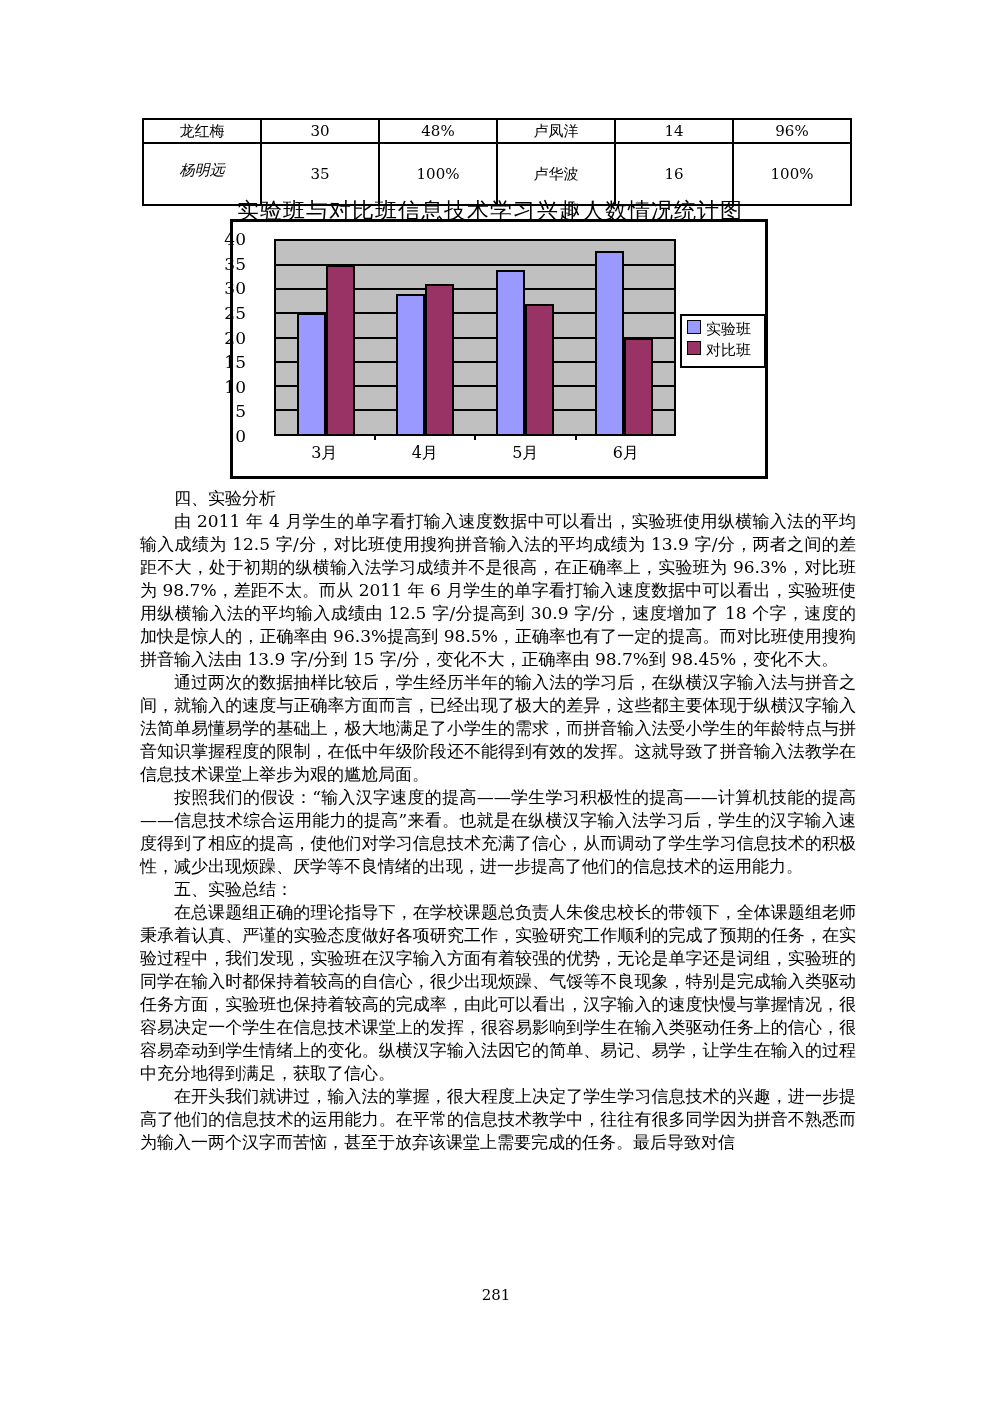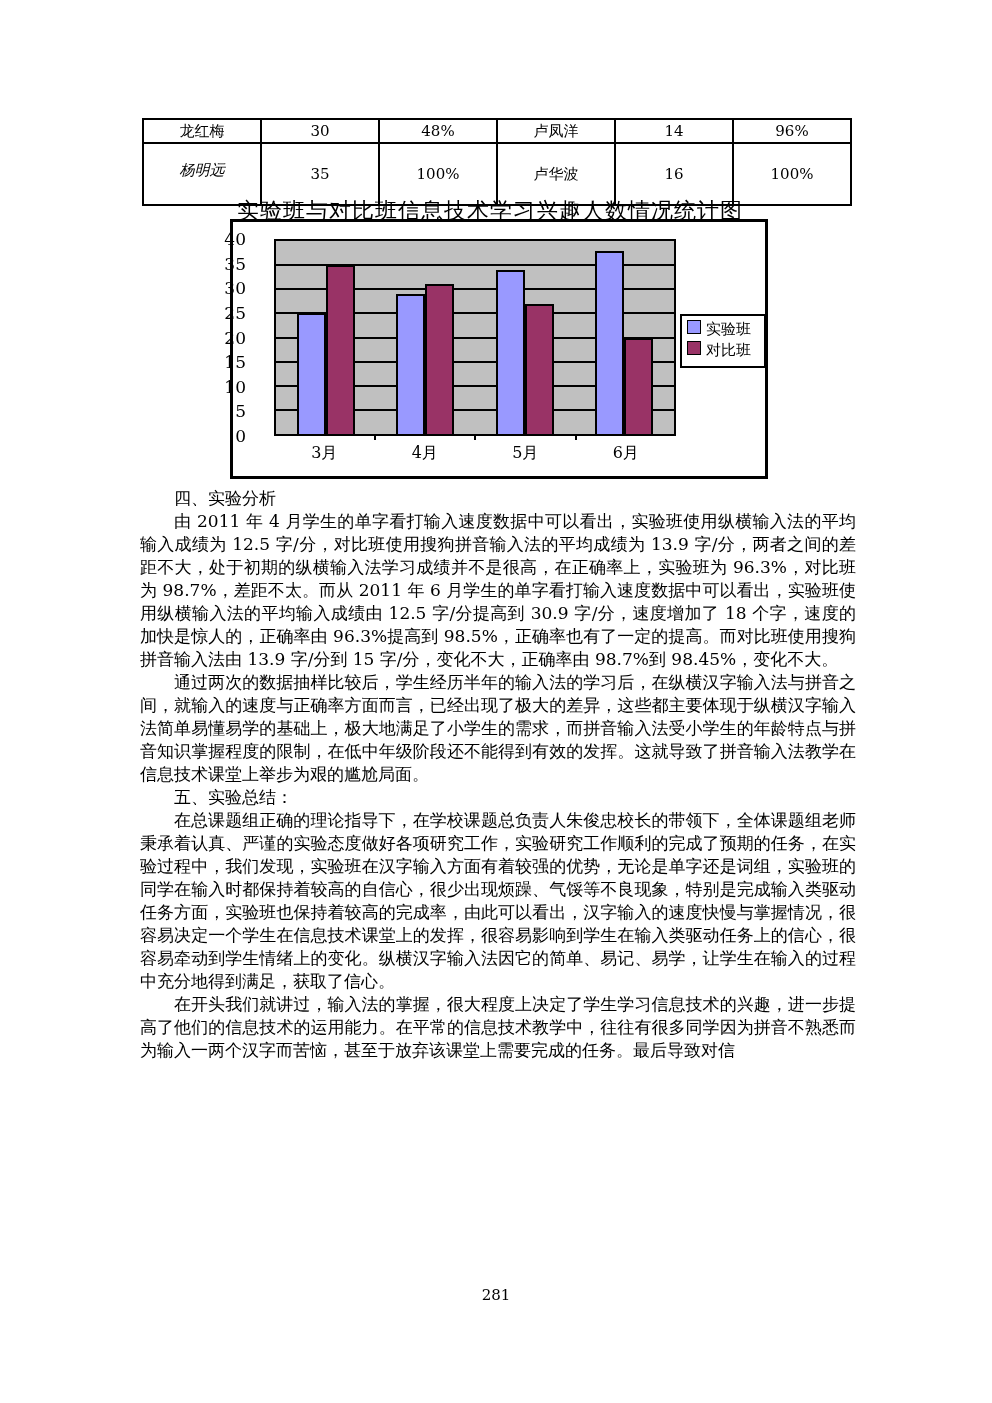--- a/index.html
+++ b/index.html
@@ -175,20 +175,21 @@
           <span class="legend-swatch" style="background: rgb(153, 51, 102);"></span>
           <span>对比班</span>
         </div>
       </div>
   </div>
 
   <div class="text-body">
       <div class="heading">四、实验分析</div>
       <p>由 2011 年 4 月学生的单字看打输入速度数据中可以看出，实验班使用纵横输入法的平均输入成绩为 12.5 字/分，对比班使用搜狗拼音输入法的平均成绩为 13.9 字/分，两者之间的差距不大，处于初期的纵横输入法学习成绩并不是很高，在正确率上，实验班为 96.3%，对比班为 98.7%，差距不太。而从 2011 年 6 月学生的单字看打输入速度数据中可以看出，实验班使用纵横输入法的平均输入成绩由 12.5 字/分提高到 30.9 字/分，速度增加了 18 个字，速度的加快是惊人的，正确率由 96.3%提高到 98.5%，正确率也有了一定的提高。而对比班使用搜狗拼音输入法由 13.9 字/分到 15 字/分，变化不大，正确率由 98.7%到 98.45%，变化不大。</p>
       <p>通过两次的数据抽样比较后，学生经历半年的输入法的学习后，在纵横汉字输入法与拼音之间，就输入的速度与正确率方面而言，已经出现了极大的差异，这些都主要体现于纵横汉字输入法简单易懂易学的基础上，极大地满足了小学生的需求，而拼音输入法受小学生的年龄特点与拼音知识掌握程度的限制，在低中年级阶段还不能得到有效的发挥。这就导致了拼音输入法教学在信息技术课堂上举步为艰的尴尬局面。</p>
+      <p>按照我们的假设：“输入汉字速度的提高——学生学习积极性的提高——计算机技能的提高——信息技术综合运用能力的提高”来看。也就是在纵横汉字输入法学习后，学生的汉字输入速度得到了相应的提高，使他们对学习信息技术充满了信心，从而调动了学生学习信息技术的积极性，减少出现烦躁、厌学等不良情绪的出现，进一步提高了他们的信息技术的运用能力。</p>
       <div class="heading">五、实验总结：</div>
       <p>在总课题组正确的理论指导下，在学校课题总负责人朱俊忠校长的带领下，全体课题组老师秉承着认真、严谨的实验态度做好各项研究工作，实验研究工作顺利的完成了预期的任务，在实验过程中，我们发现，实验班在汉字输入方面有着较强的优势，无论是单字还是词组，实验班的同学在输入时都保持着较高的自信心，很少出现烦躁、气馁等不良现象，特别是完成输入类驱动任务方面，实验班也保持着较高的完成率，由此可以看出，汉字输入的速度快慢与掌握情况，很容易决定一个学生在信息技术课堂上的发挥，很容易影响到学生在输入类驱动任务上的信心，很容易牵动到学生情绪上的变化。纵横汉字输入法因它的简单、易记、易学，让学生在输入的过程中充分地得到满足，获取了信心。</p>
       <p>在开头我们就讲过，输入法的掌握，很大程度上决定了学生学习信息技术的兴趣，进一步提高了他们的信息技术的运用能力。在平常的信息技术教学中，往往有很多同学因为拼音不熟悉而为输入一两个汉字而苦恼，甚至于放弃该课堂上需要完成的任务。最后导致对信</p>
     </div>
 
   <div class="page-number">281</div>
 
 </div>
 
 </body></html>

